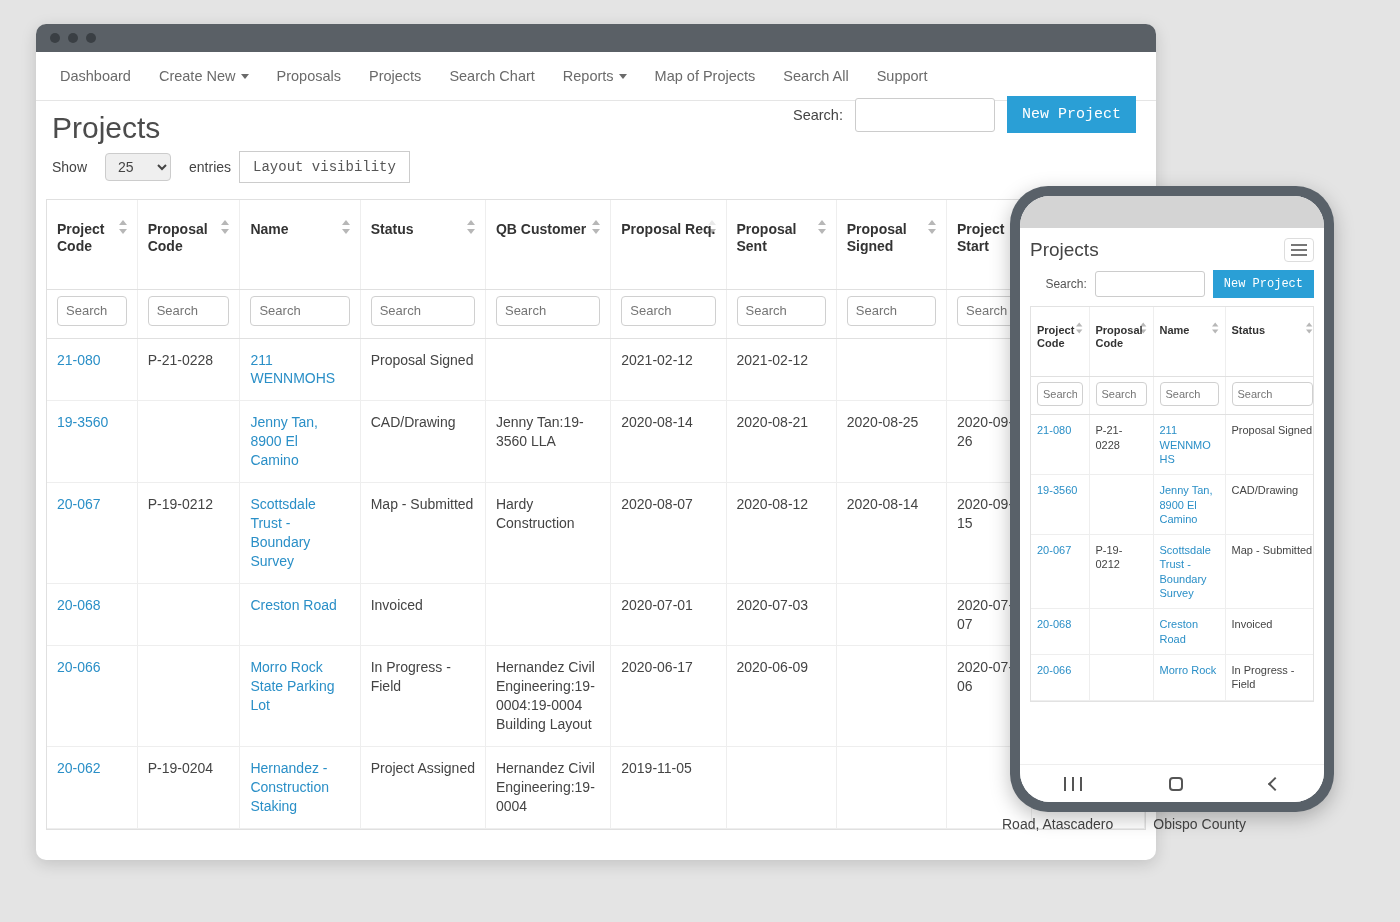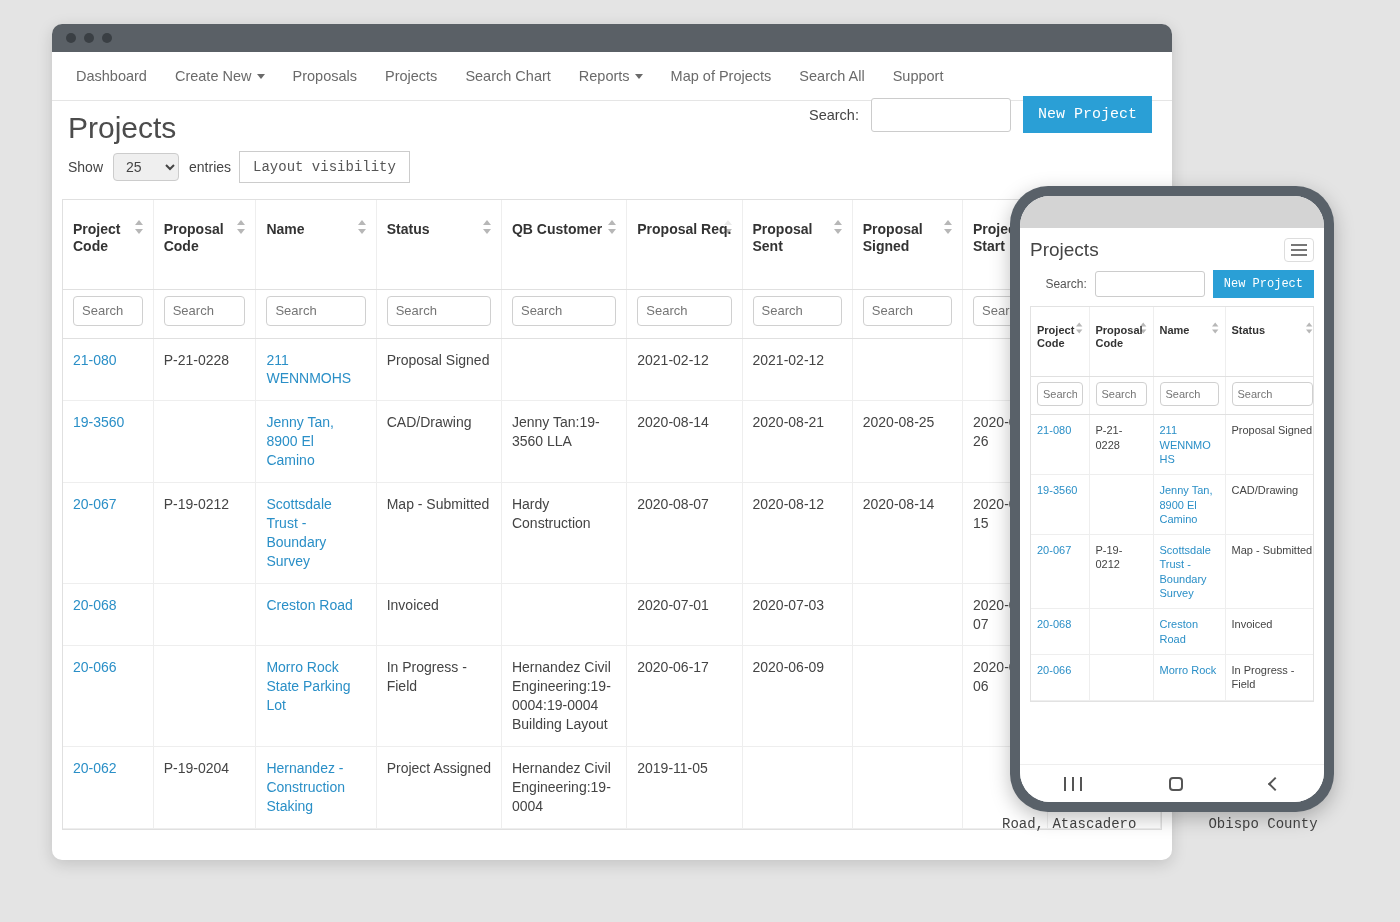--- a/index.html
+++ b/index.html
@@ -2,21 +2,21 @@
 <html><head>
 <meta charset="utf-8">
 <style>
   * { box-sizing: border-box; margin: 0; padding: 0; }
   html, body { width: 1400px; height: 922px; font-family: "Helvetica Neue", Helvetica, Arial, sans-serif; background:#e4e4e4; color:#333; }
   body { position:relative; }
 
   
   .browser {
     position:absolute;
-    top:24px; left:52px;
+    top:24px; left:36px;
     width:1120px; height:836px;
     background:#fff;
     border-radius:10px;
     box-shadow:0 4px 16px rgba(0,0,0,.15);
     overflow:hidden;
   }
   .titlebar {
     height:28px; background:#5a6066;
     display:flex; align-items:center; padding:0 14px; gap:8px;
   }
@@ -38,21 +38,21 @@
   }
 
   
   .page-header {
     padding:10px 16px 0 16px;
   }
   .page-header h1 { font-size:30px; font-weight:500; color:#4c4c4c; margin-bottom:6px;}
   .toolbar-row {
     display:flex; align-items:center; gap:8px; margin-top:4px;
   }
-  .show-entries { font-size:14px; color:#444; display:flex; align-items:center; gap:10px;}
+  .show-entries { font-size:14px; color:#444; display:flex; align-items:center; gap:18px;}
   .show-entries select {
     height:28px; border:1px solid #ccc; border-radius:4px; padding:0 20px 0 8px;
     font-size:14px; color:#444;
   }
   .btn {
     display:inline-block; padding:7px 13px; font-size:14px; border:1px solid #ccc;
     border-radius:0; background:#fff; color:#555; cursor:pointer;font-family:Liberation Mono, monospace;
   }
   .btn-primary { background:#2a9fd6; border-color:#2a9fd6; color:#fff; font-weight:500; }
   .search-block {
@@ -143,21 +143,21 @@
   .phone-nav .tri { width:18px; display:flex; justify-content:space-between;}
   .phone-nav .tri span{ width:2px; height:14px; background:#555; display:block;}
   .phone-nav .sq { width:14px; height:14px; border:2px solid #555; border-radius:4px;}
   .phone-nav .back {
     width:10px; height:10px; border-left:2px solid #555; border-bottom:2px solid #555;
     transform:rotate(45deg);
   }
 
   
   .ghost {
-    position:absolute; left:1002px; top:816px; font-size:14px; color:#444; display:flex; gap:72px;font-family:Liberation Mono, monospace;
+    position:absolute; left:1002px; top:816px; font-size:14px; color:#444; display:flex; gap:40px;
   }
 </style>
 </head>
 <body>
 
 <div class="browser">
   <div class="titlebar">
     <div class="dot"></div>
     <div class="dot"></div>
     <div class="dot"></div>

